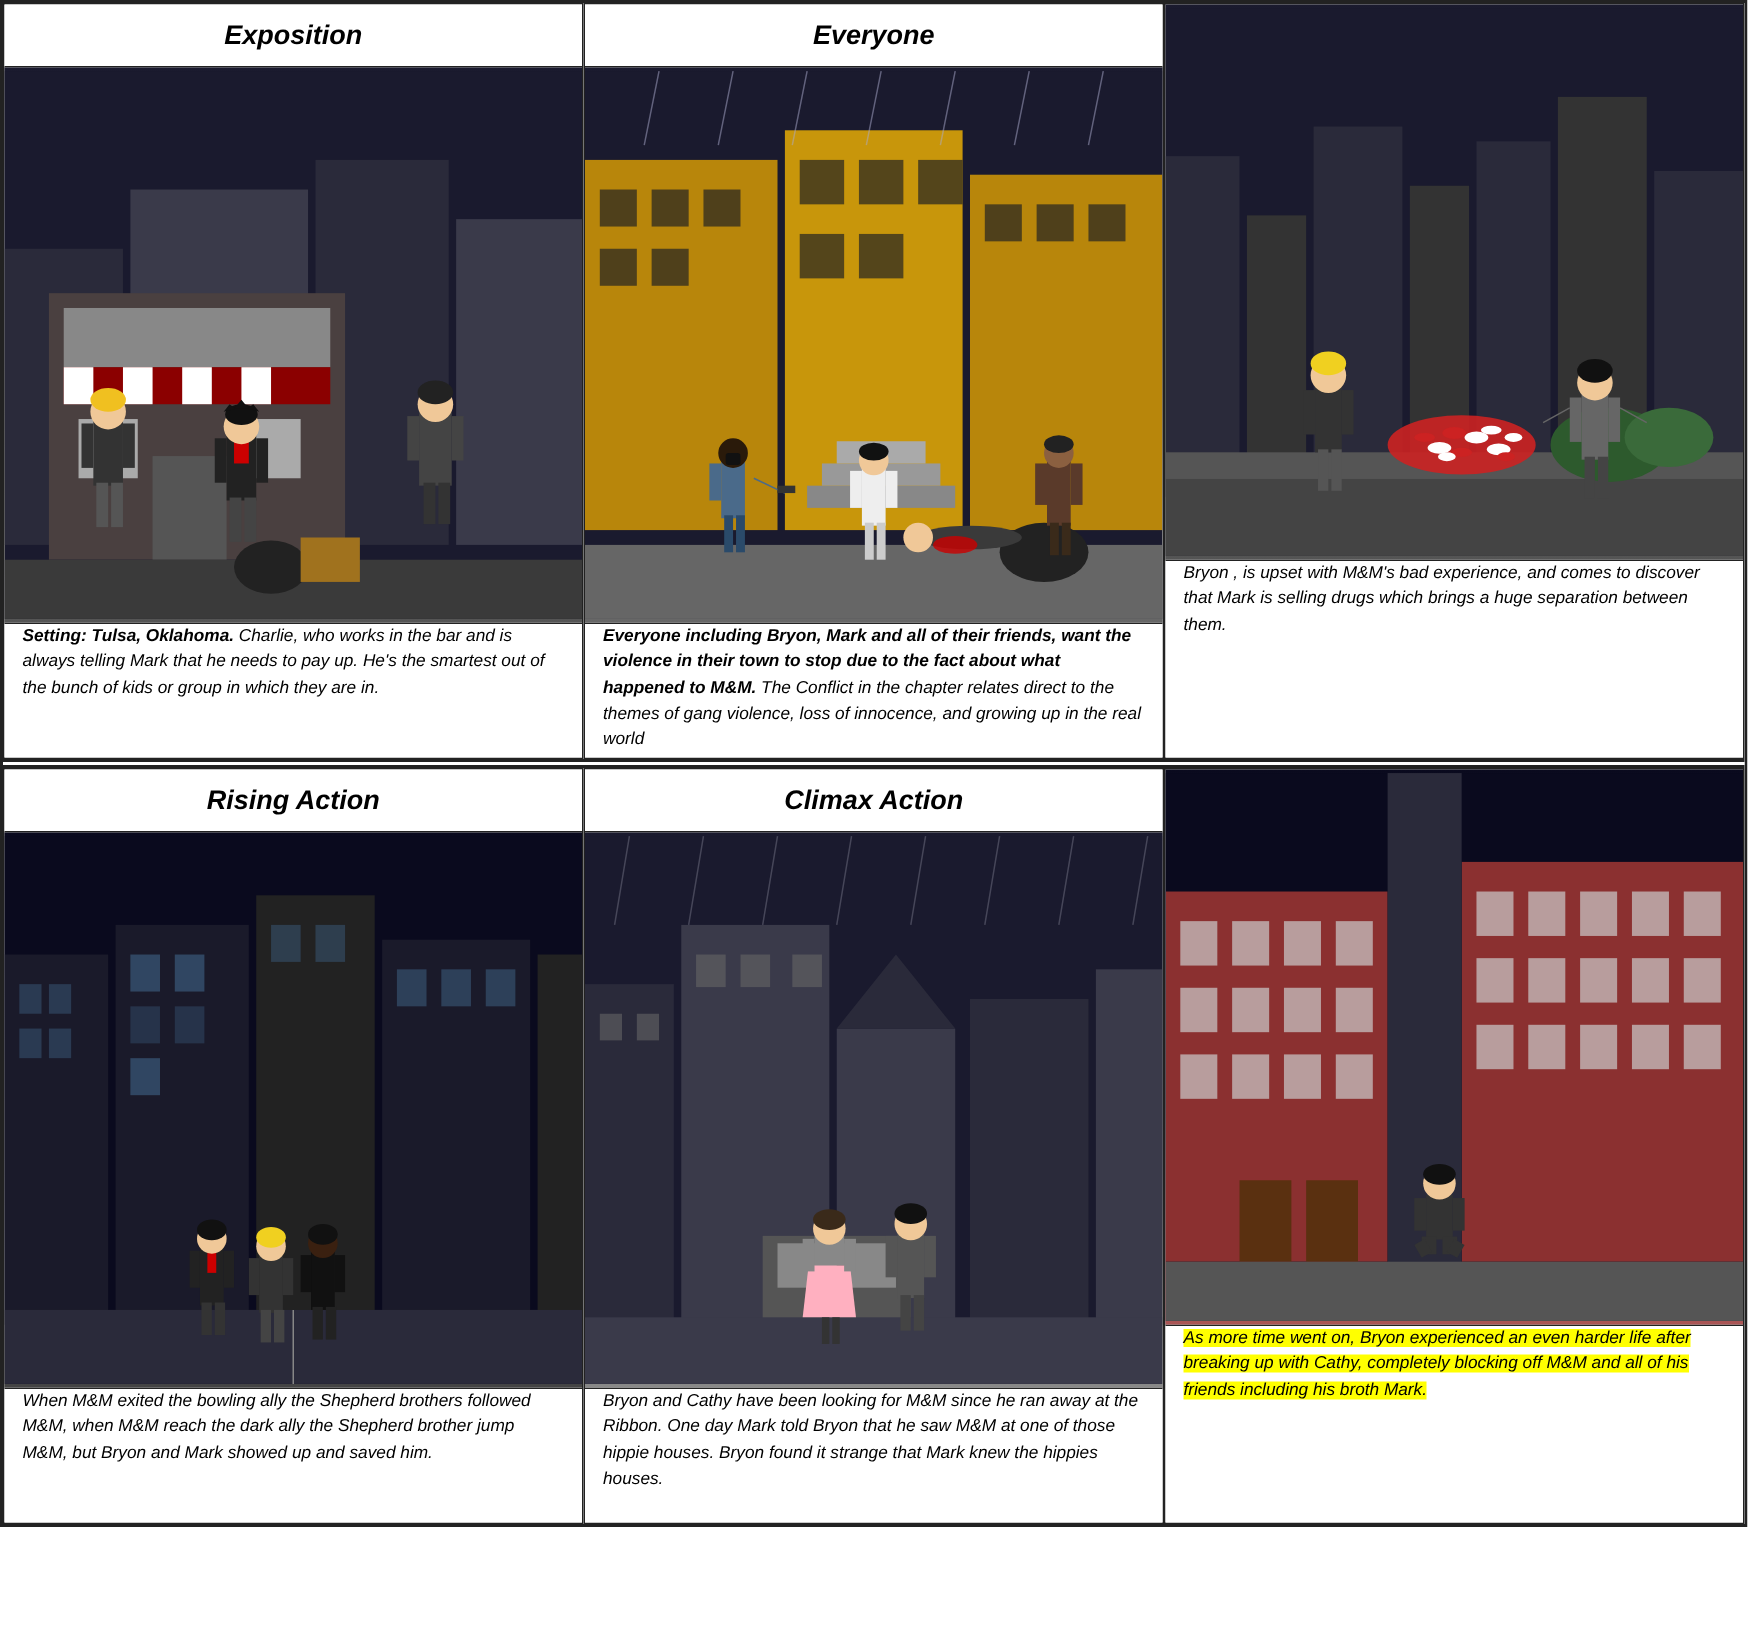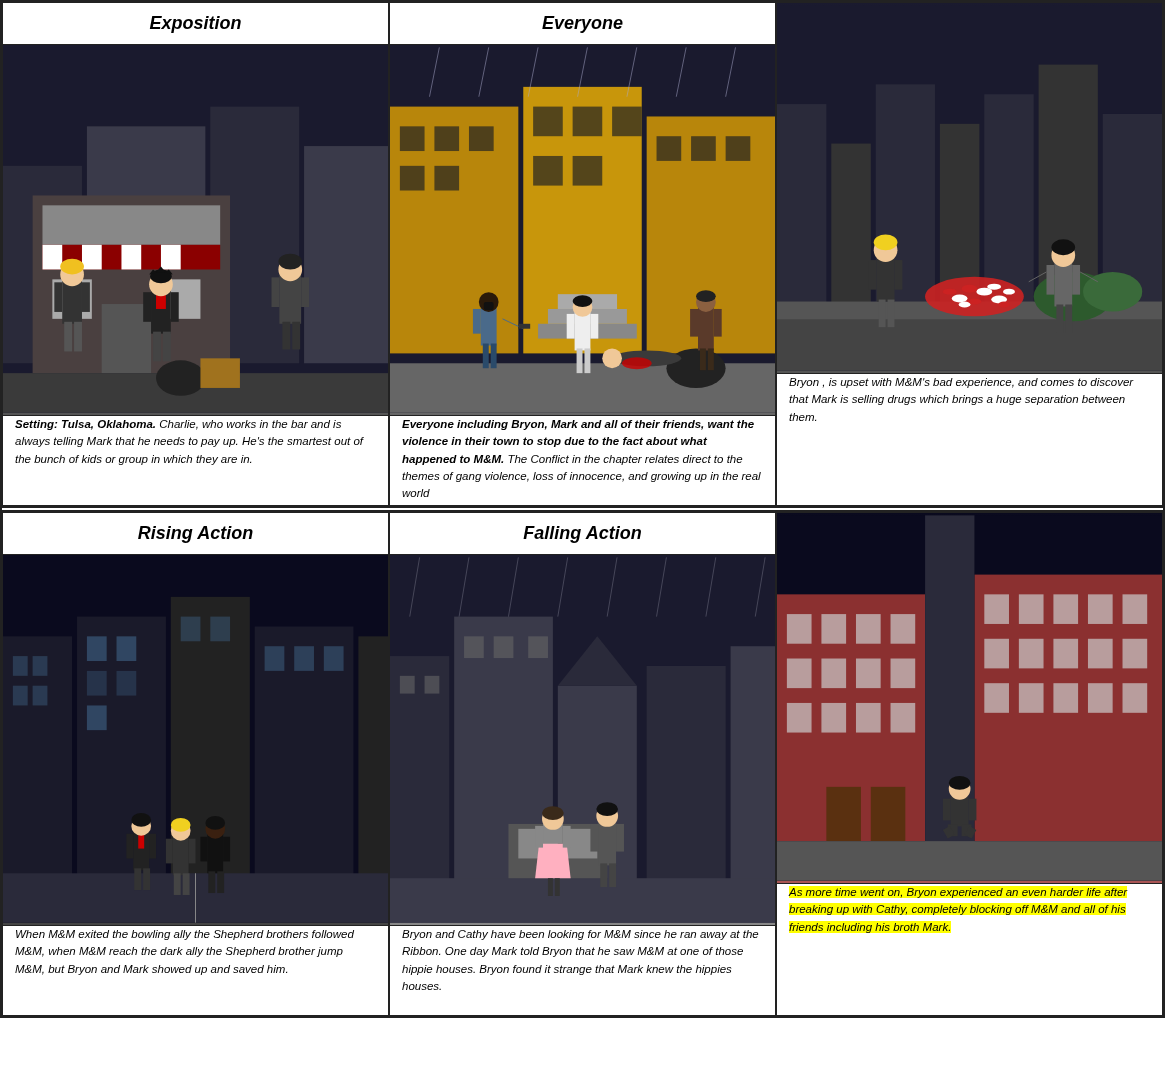--- a/index.html
+++ b/index.html
@@ -406,21 +406,21 @@
           <rect x="2" y="50" width="7" height="22" fill="#222"></rect>
         </g>
       </svg>
     </div>
     <div class="cell-text">
       <span>When M&amp;M exited the bowling ally the Shepherd brothers followed M&amp;M, when M&amp;M reach the dark ally the Shepherd brother jump M&amp;M, but Bryon and Mark showed up and saved him.</span>
     </div>
   </div>
 
   <div class="cell">
-    <div class="cell-header">Falling Action</div>
+    <div class="cell-header">Climax Action</div>
     <div class="cell-image scene-falling">
       <svg class="scene-svg" viewBox="0 0 390 370" xmlns="http://www.w3.org/2000/svg">
 
         <rect width="390" height="370" fill="#1a1a2e"></rect>
 
         <rect x="0" y="100" width="60" height="230" fill="#2a2a3a"></rect>
         <rect x="65" y="60" width="100" height="270" fill="#3a3a4a"></rect>
 
         <rect x="170" y="130" width="80" height="200" fill="#3a3a4a"></rect>
         <polygon points="170,130 210,80 250,130" fill="#2a2a3a"></polygon>

